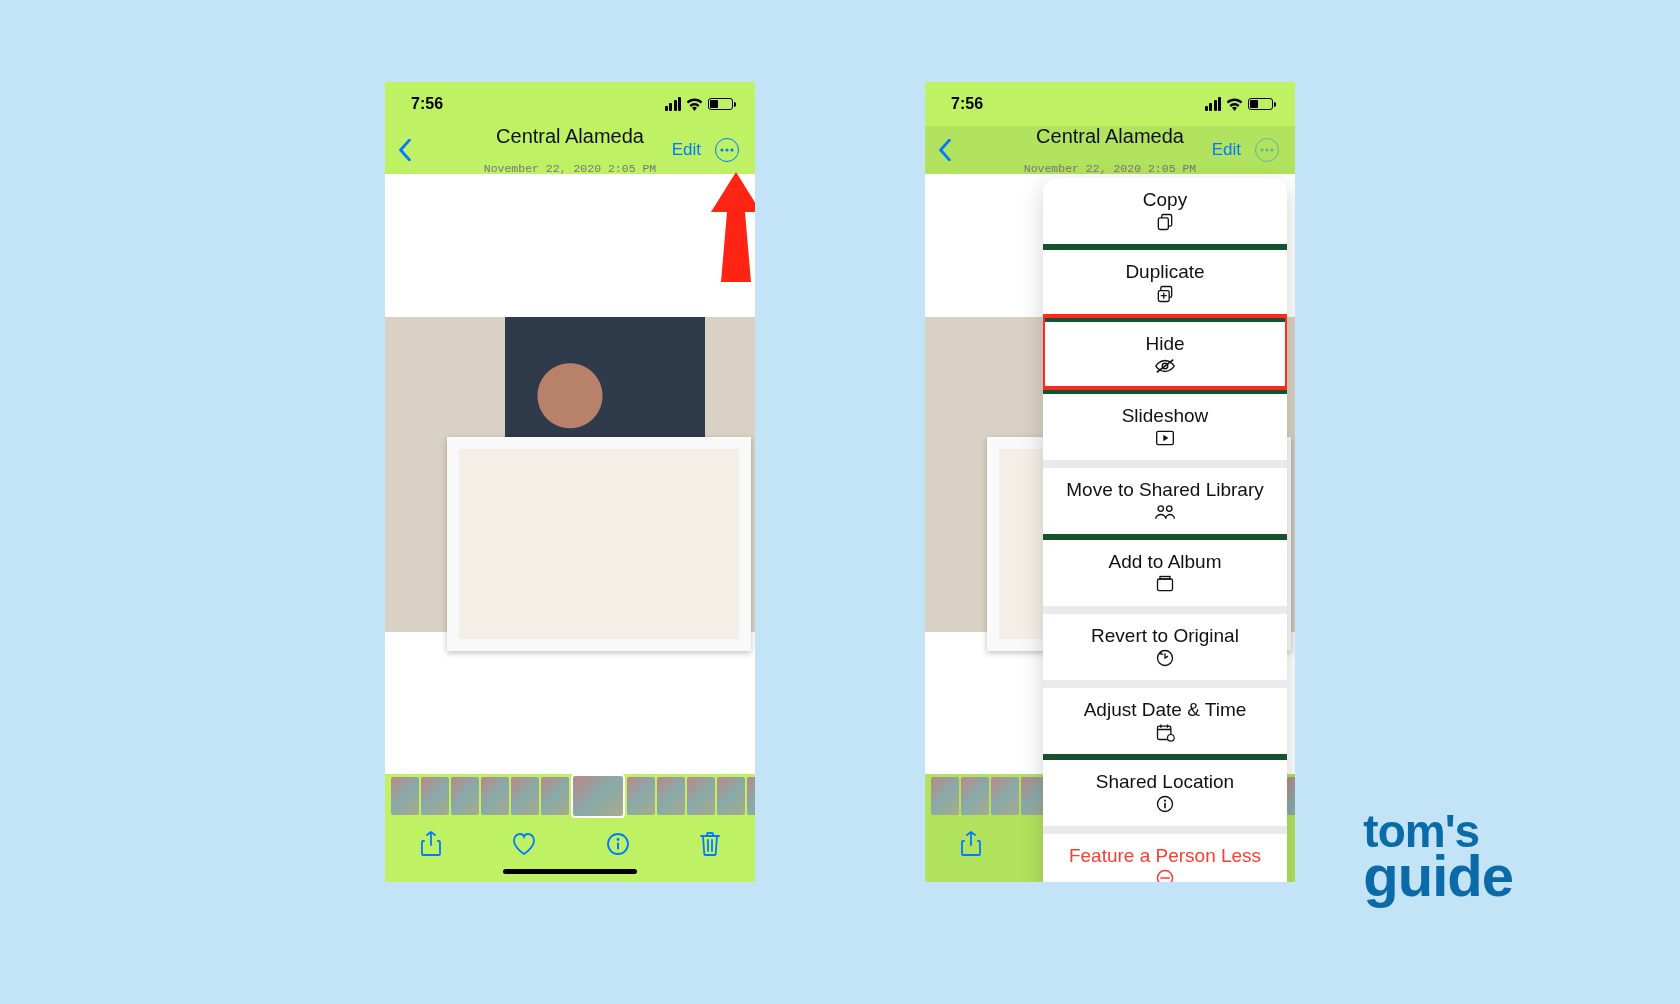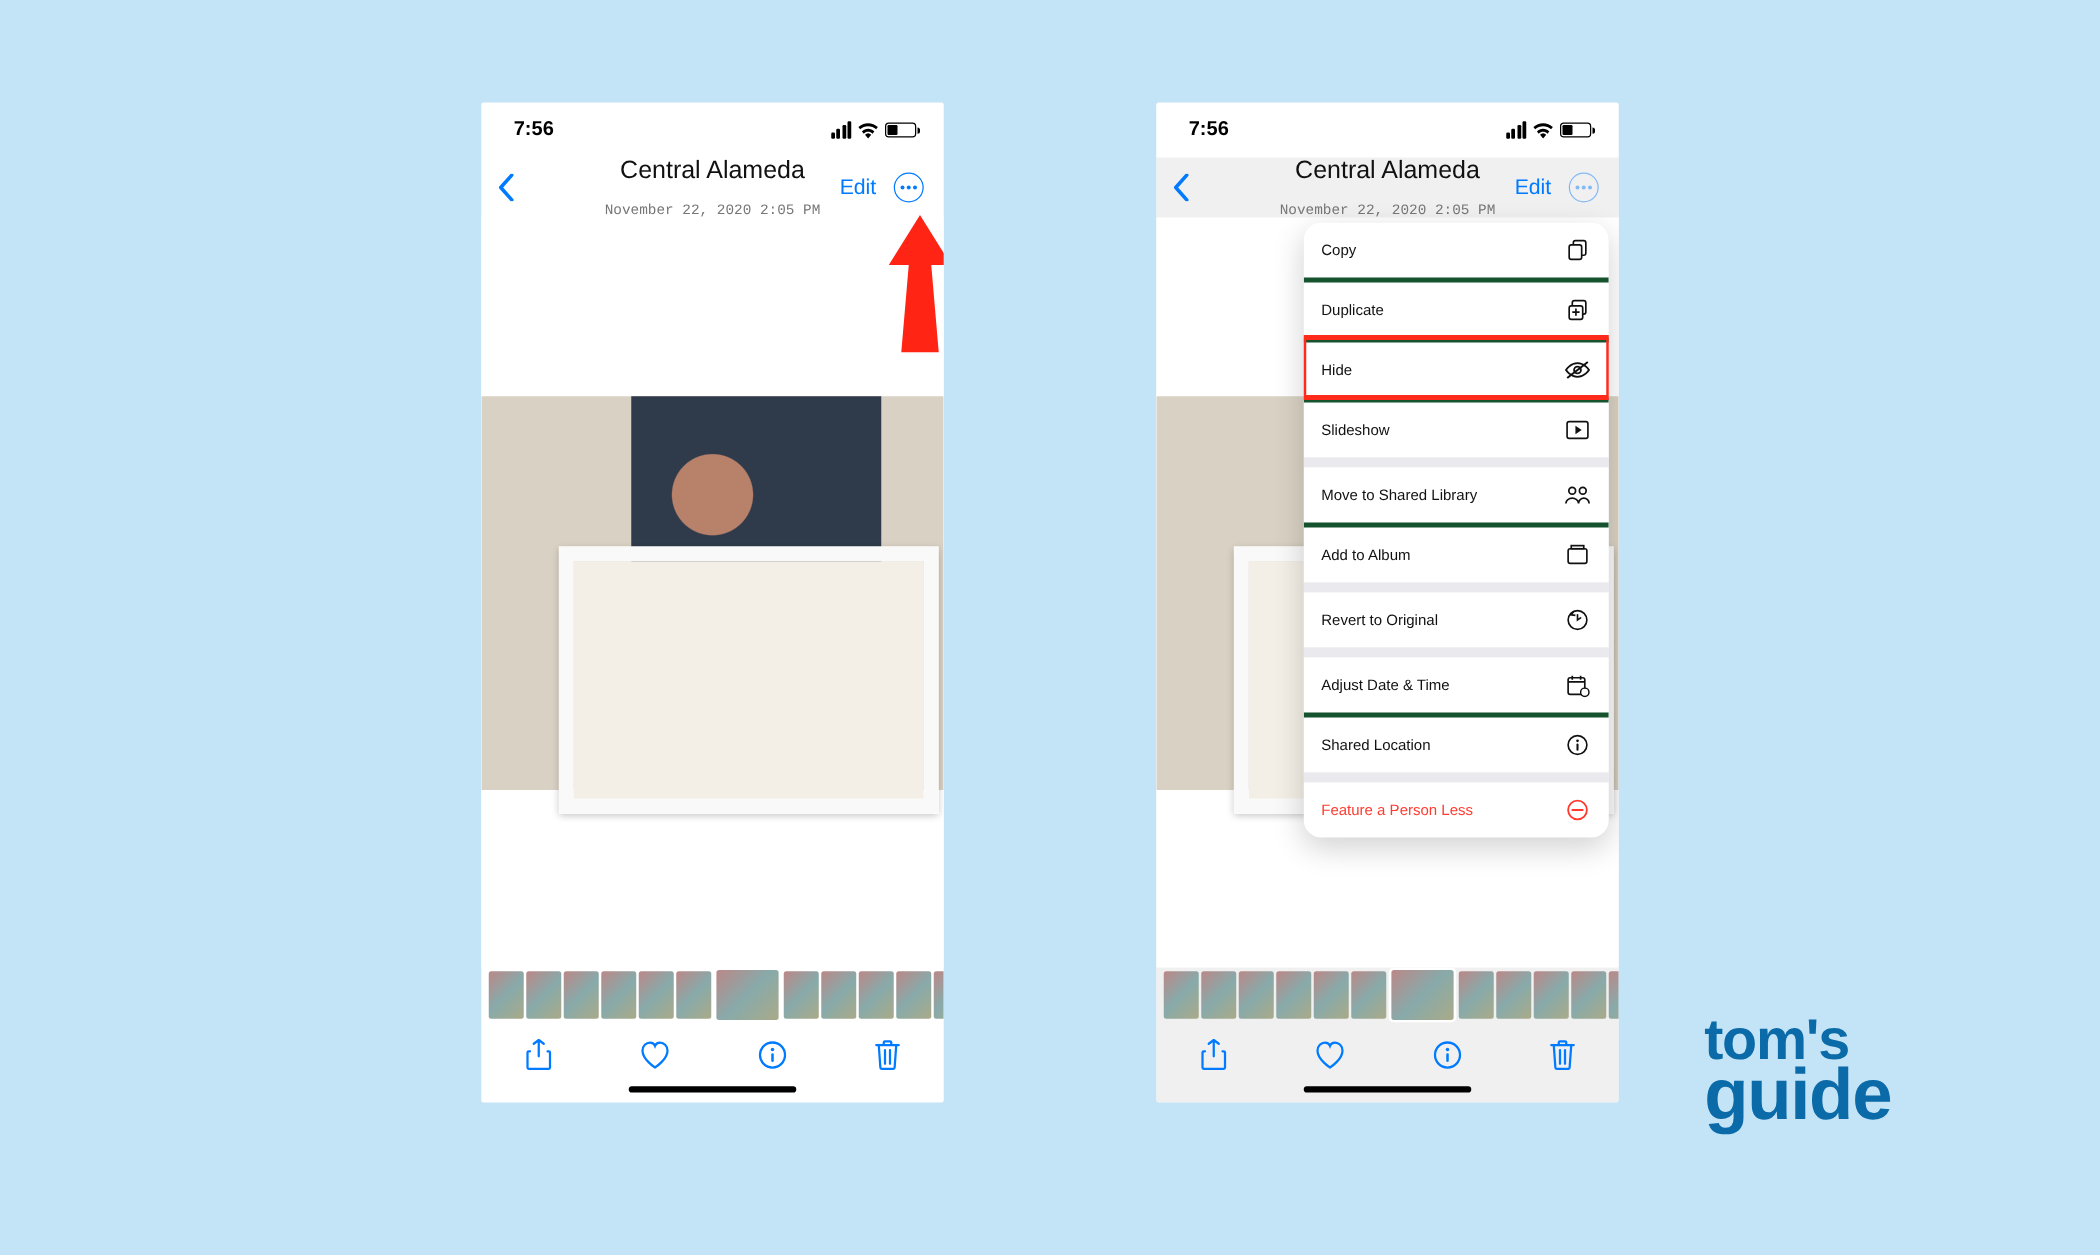--- a/index.html
+++ b/index.html
@@ -16,21 +16,21 @@
     left: 50%;
     top: 50%;
     width: 1406px;
     height: 840px;
     transform: translate(-50%, -50%);
   }
   .phone {
     position: absolute;
     width: 370px;
     height: 800px;
-    background: #ffffff;
+    background: #bef264;
     border-radius: 2px;
     overflow: hidden;
     top: 0;
   }
   .phone.left { left: 248px; }
   .phone.right { left: 788px; }
 
   
   .statusbar {
     height: 44px;
@@ -95,23 +95,23 @@
 
   
   .dimmer { position:absolute; inset:44px 0 0 0; background:rgba(0,0,0,.06); }
   .context-menu {
     position:absolute; top:96px; right:8px; width:244px;
     background:#f2f2f6; border-radius:14px; box-shadow:0 8px 24px rgba(0,0,0,.18);
     overflow:hidden; z-index:5;
   }
   .context-menu .row {
     display:flex; align-items:center; justify-content:space-between;
-    padding:11px 14px; font-size:12px; color:#111; background:#fff;
-  }
-  .context-menu .row + .row { border-top:4px solid #14532d; }
+    padding:11px 14px; font-size:19px; color:#111; background:#fff;flex-direction:column;
+  }
+  .context-menu .row + .row { border-top:6px solid #14532d; }
   .context-menu .sep { height:8px; background:#e9e9ee; }
   .context-menu .row.danger { color:#ff3b30; }
   .context-menu .row .mi { width:22px; height:22px; display:flex; align-items:center; justify-content:center; color:#111;}
   .context-menu .row.danger .mi { color:#ff3b30; }
   .context-menu .row.highlight { outline:4px solid #ff2a1a; outline-offset:-2px; }
 
   
   .logo {
     position:absolute; right:30px; bottom:22px; color:#0b6aa8;
     font-weight:800; font-size:46px; line-height:.85; letter-spacing:-1px;

